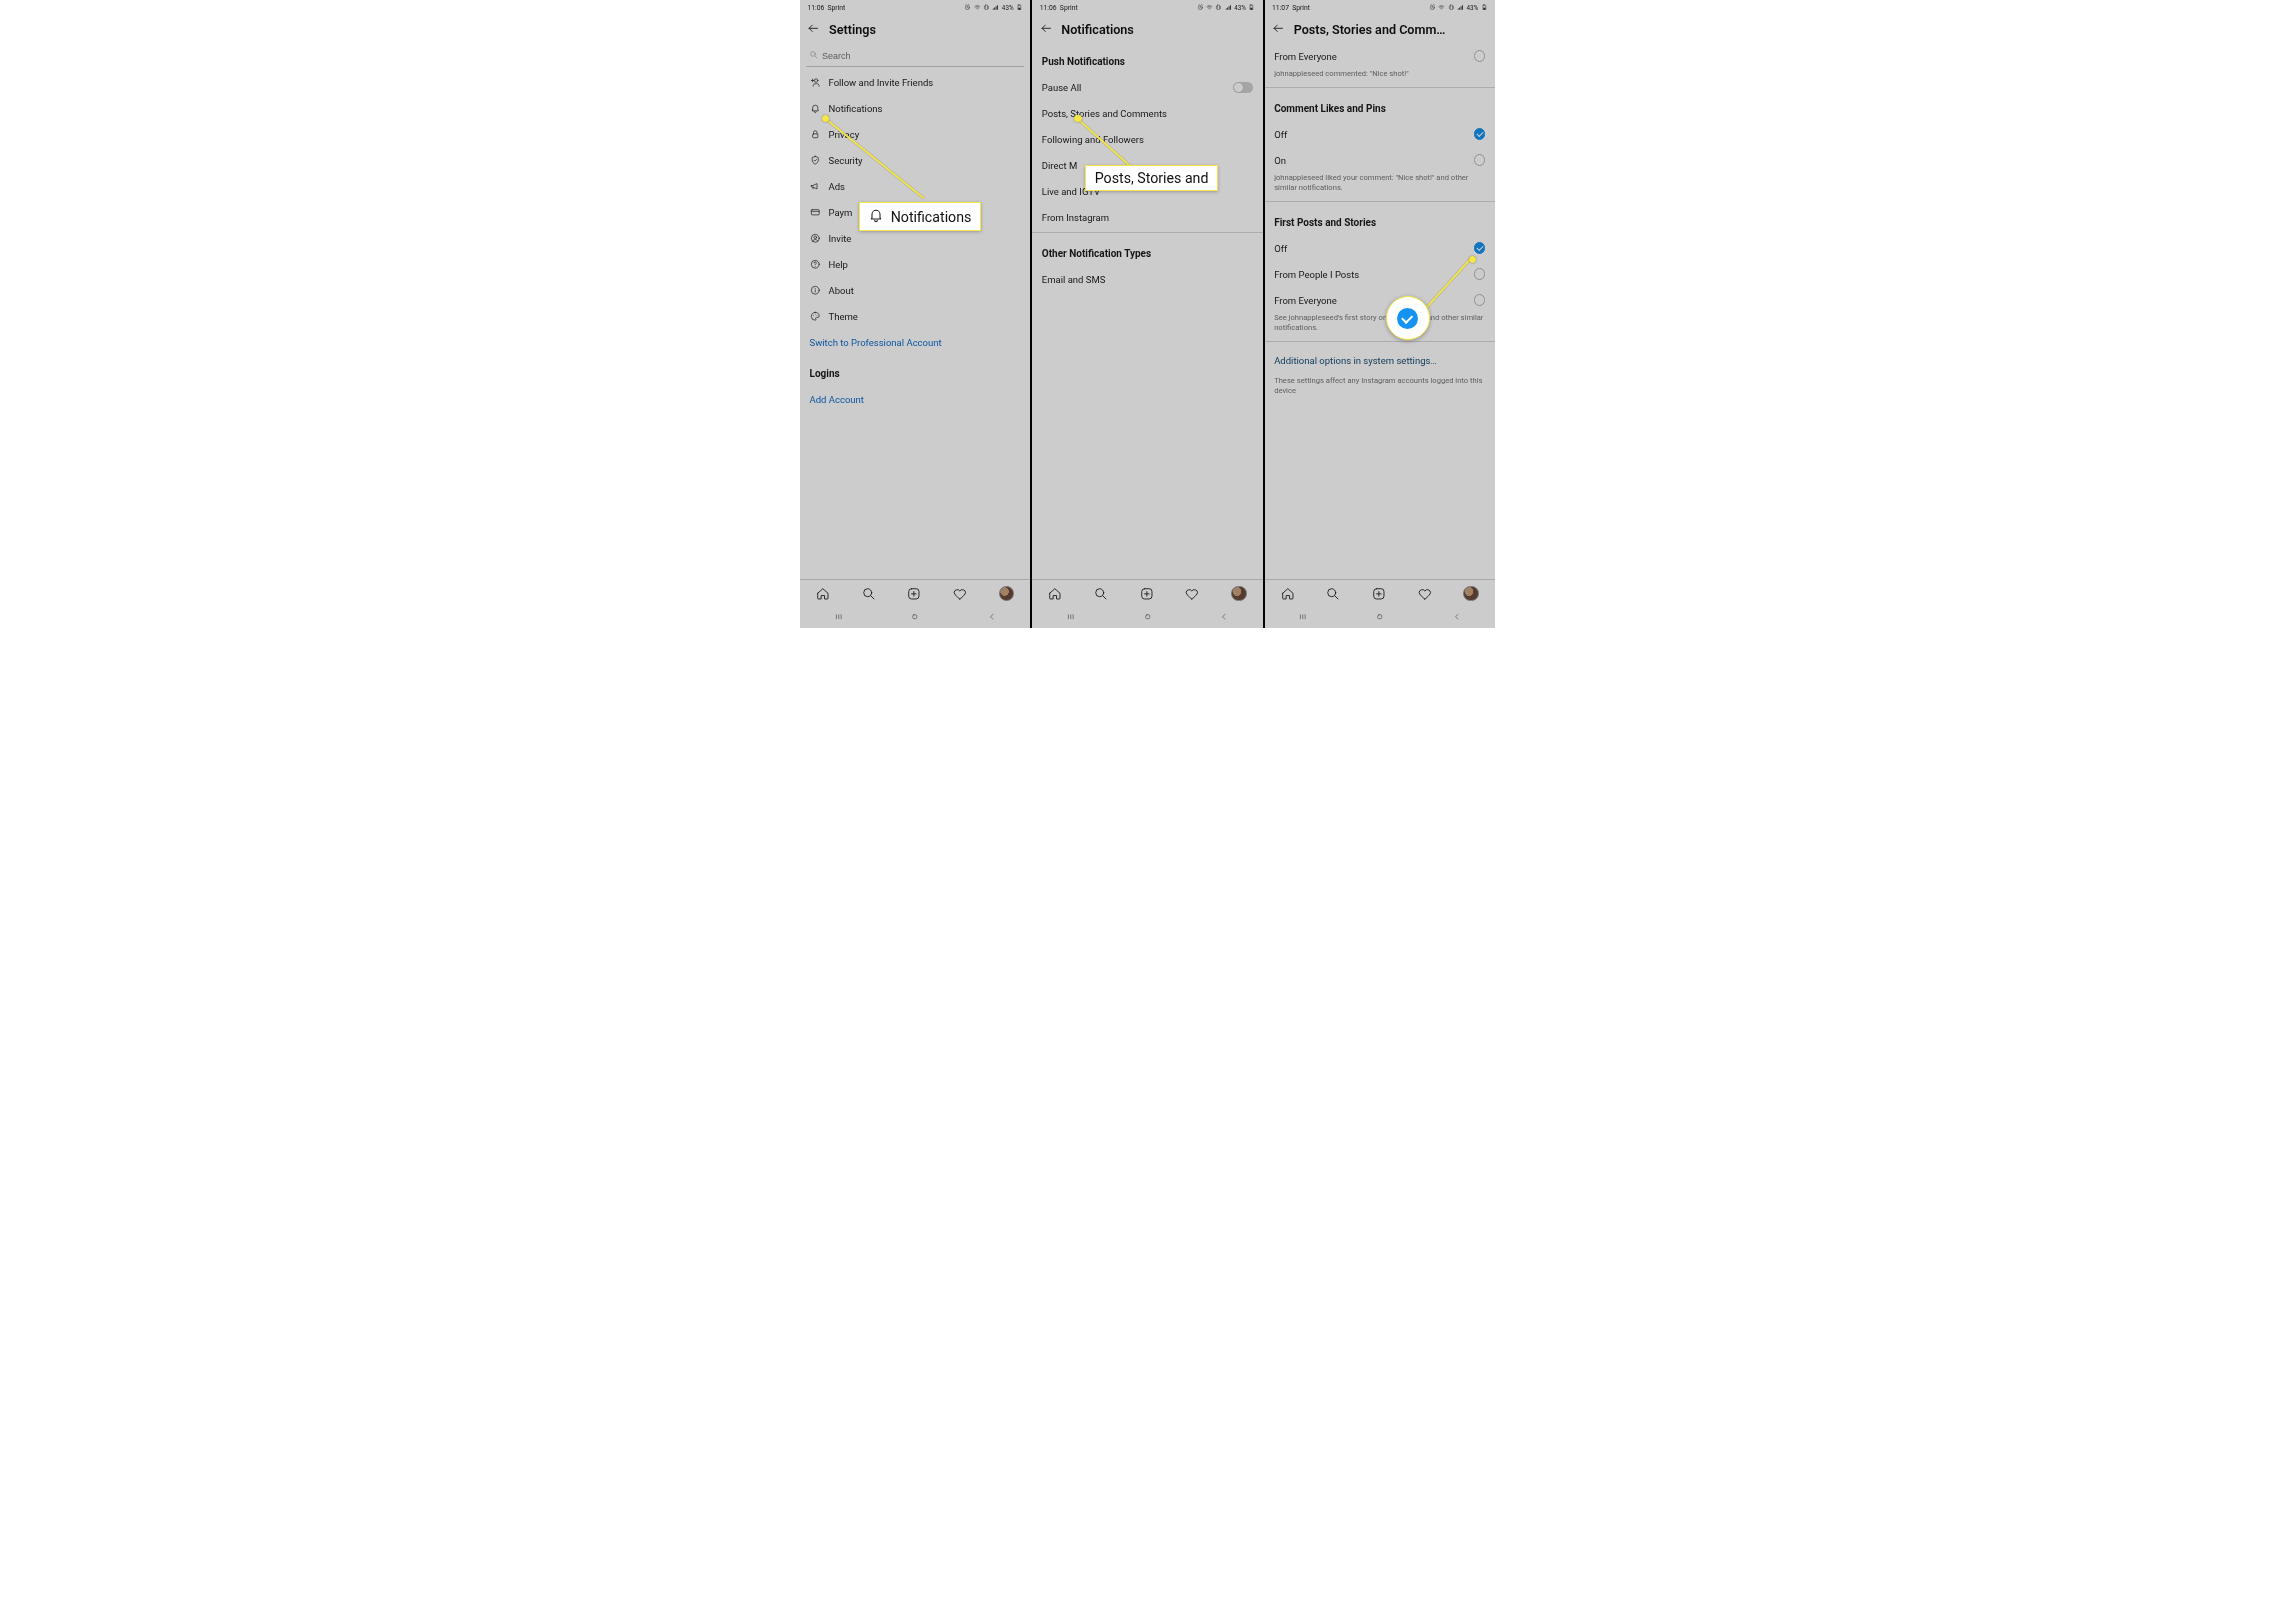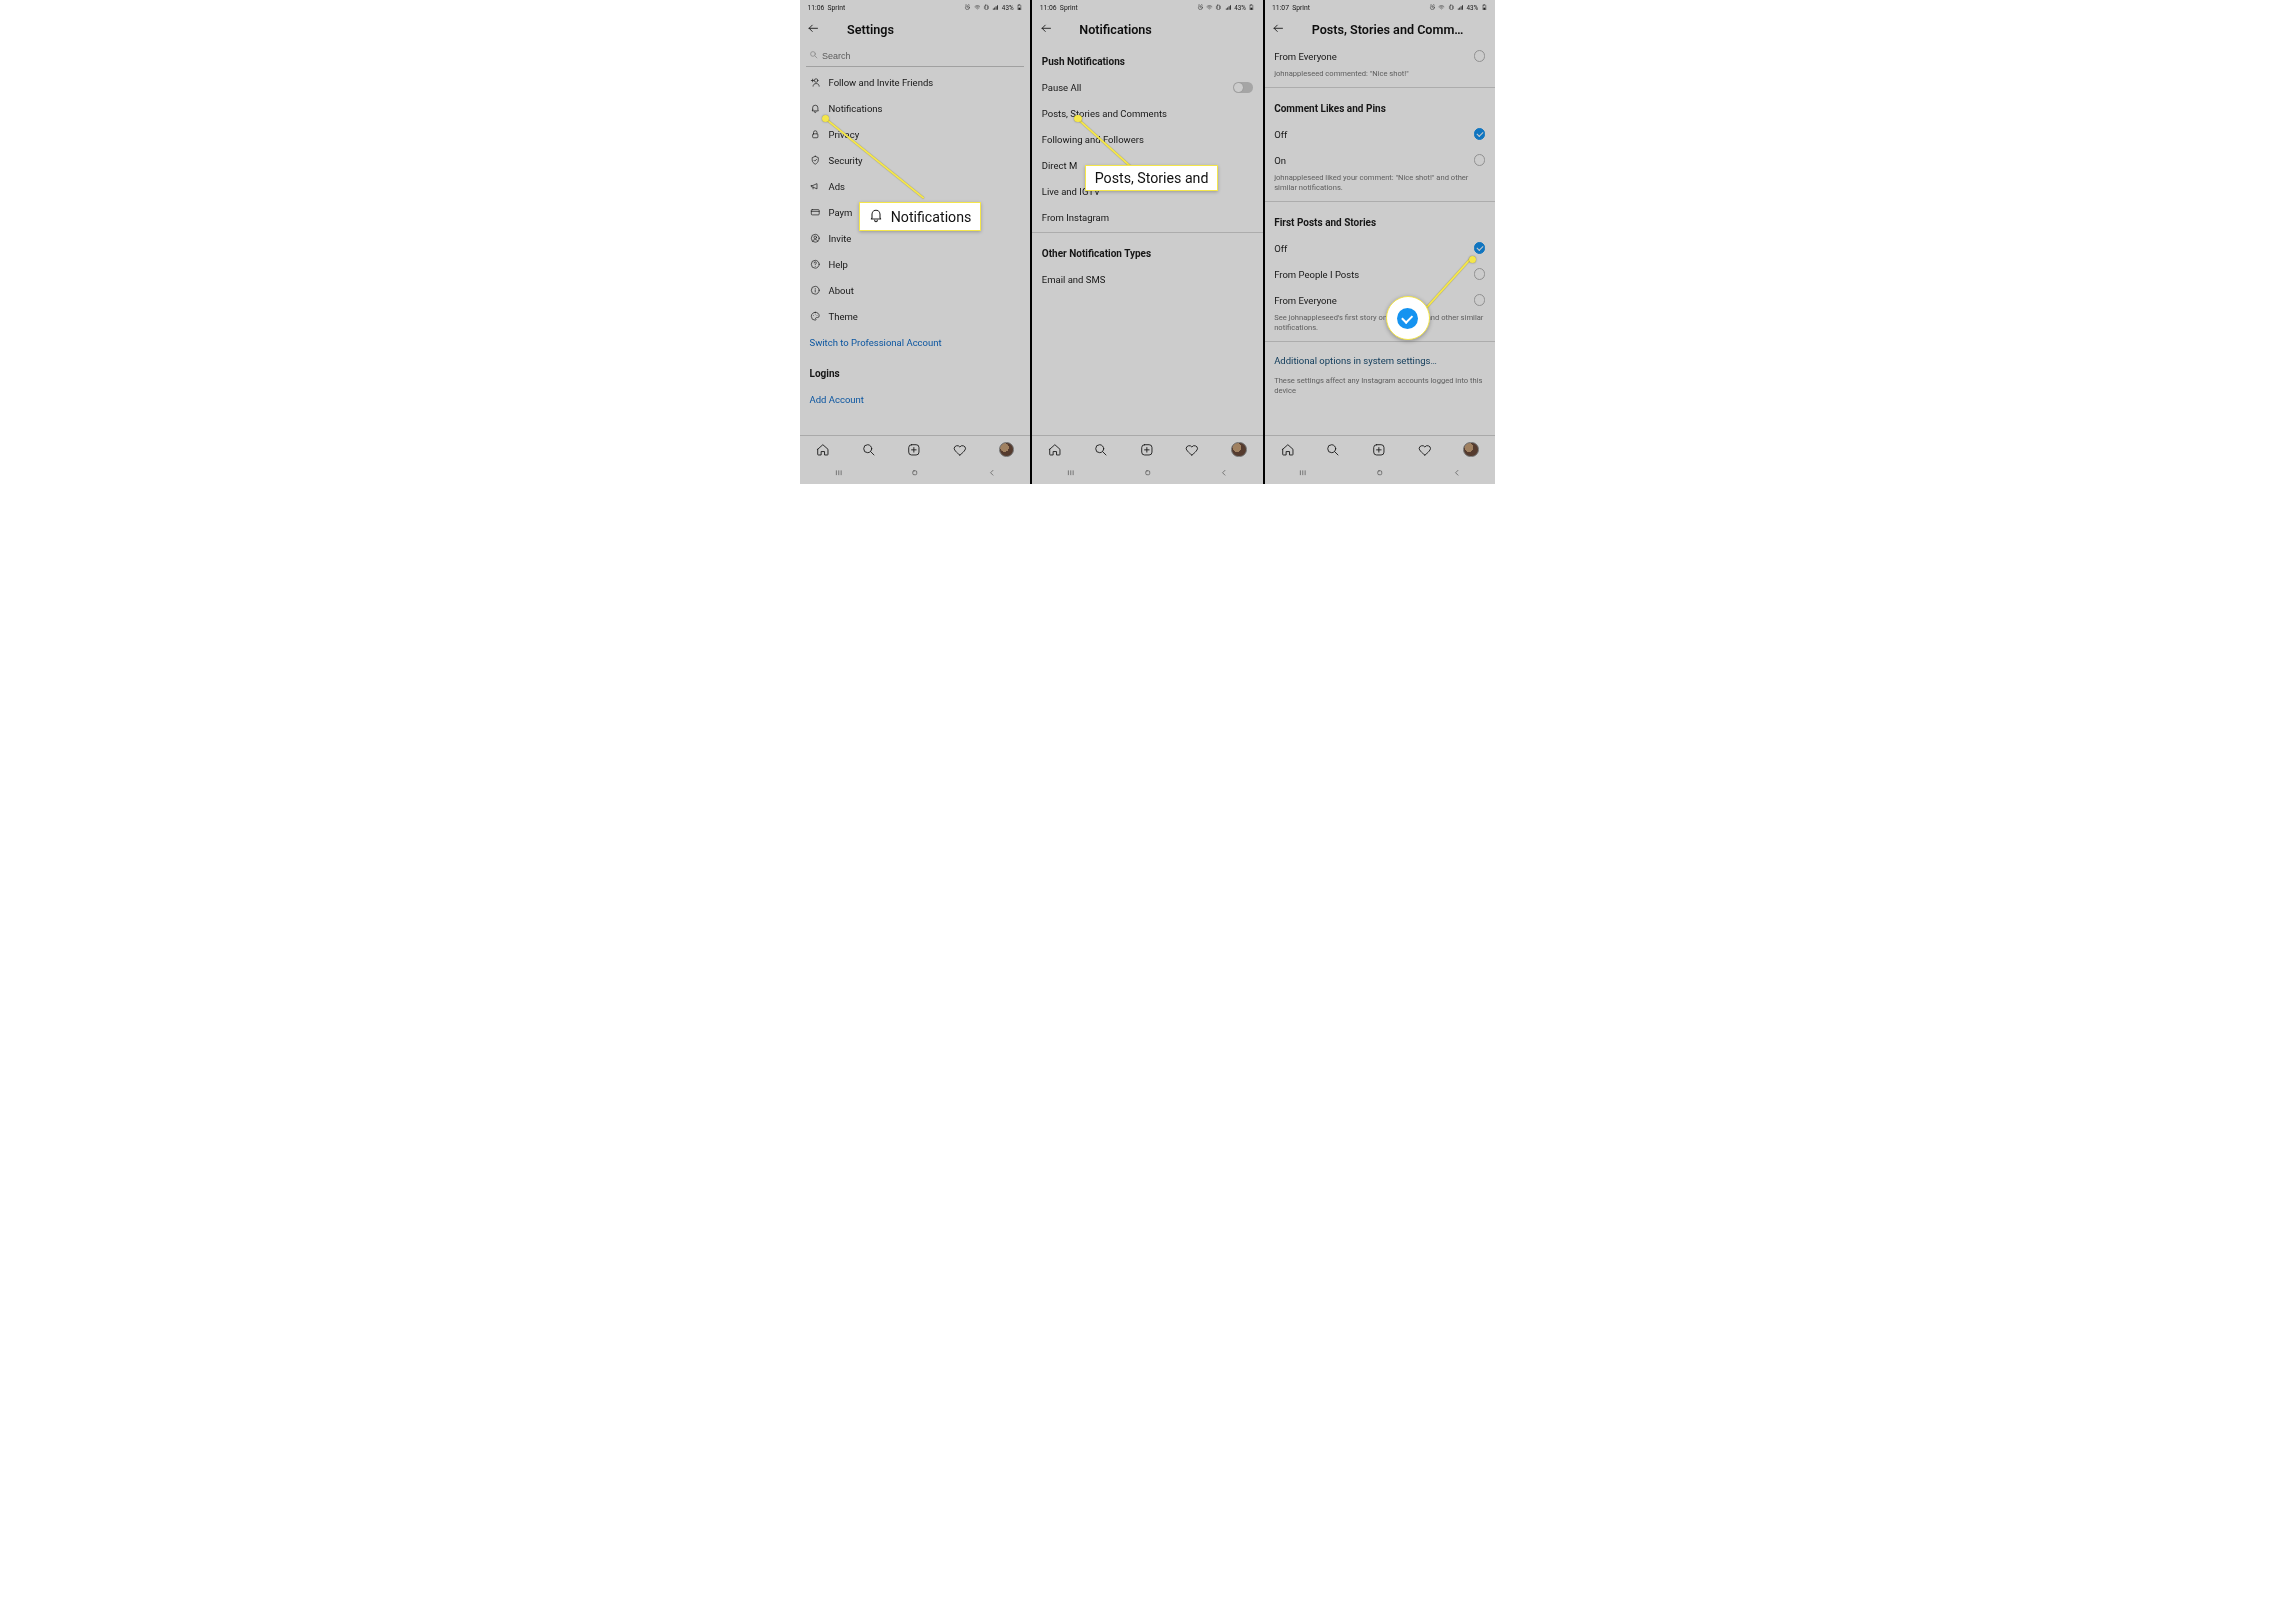--- a/index.html
+++ b/index.html
@@ -4,21 +4,21 @@
 <style>
   html, body {
     margin: 0;
     padding: 0;
     background: #fff;
     font-family: -apple-system, BlinkMacSystemFont, "Segoe UI", Roboto, Helvetica, Arial, sans-serif;
     color: #1c1c1c;
   }
   .stage {
     width: 695px;
-    height: 484px;
+    height: 628px;
     margin: 0 auto;
     display: flex;
     background: #000;
     position: relative;
   }
   .phone {
     flex: 1 1 0;
     position: relative;
     overflow: hidden;
     background: #c8c8c8;
@@ -44,21 +44,21 @@
     background: #fff;
   }
   .statusbar .sb-left { flex: 0 0 auto; display:flex; gap:3.2px; align-items:center; }
   .statusbar .sb-right { margin-left: auto; display:flex; gap:2.6px; align-items:center; font-size:6.3px; }
   .statusbar svg { width:6.8px; height:6.8px; }
   
   .app-header {
     height: 27px;
     display: flex;
     align-items: center;
-    gap: 27px;
+    gap: 9px;
     padding: 0 7.4px;
     background: #fff;
     border-bottom: 0.5px solid rgba(0,0,0,0.05);
   }
   .app-header .title {
     font-size: 12.6px;
     font-weight: 600;
     color: #111;
   }
   .back-arrow svg { width: 12.6px; height: 12.6px; stroke:#111; }

